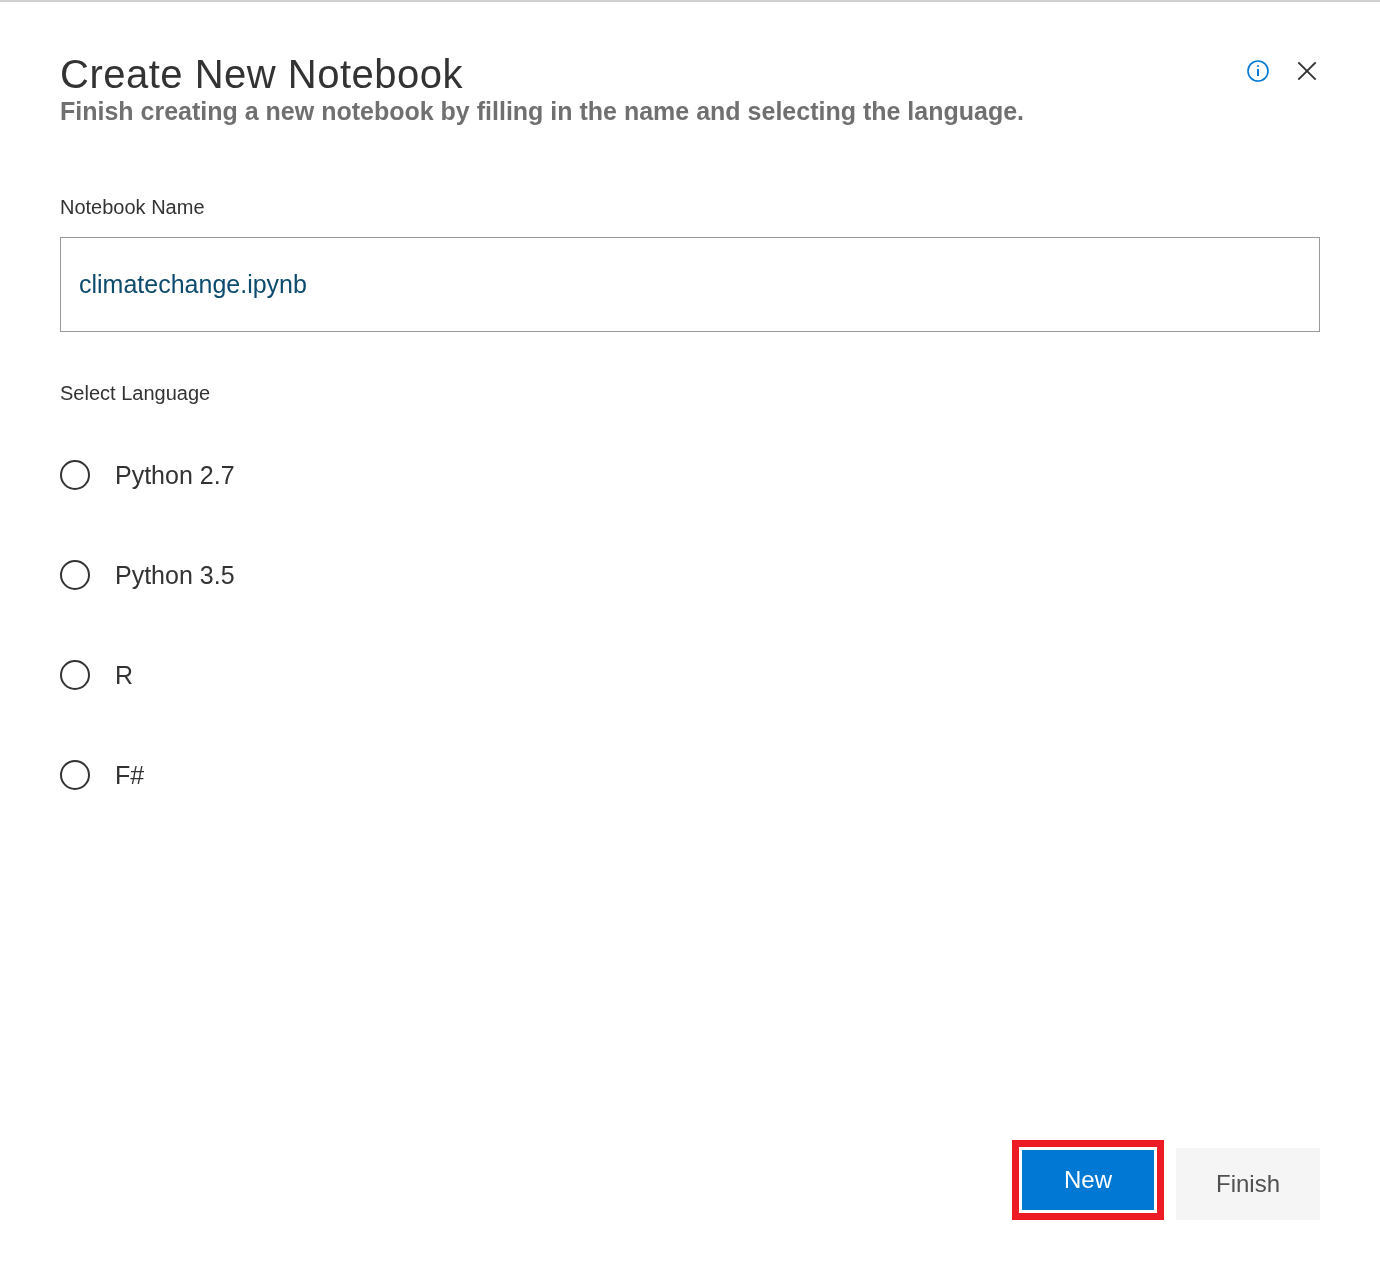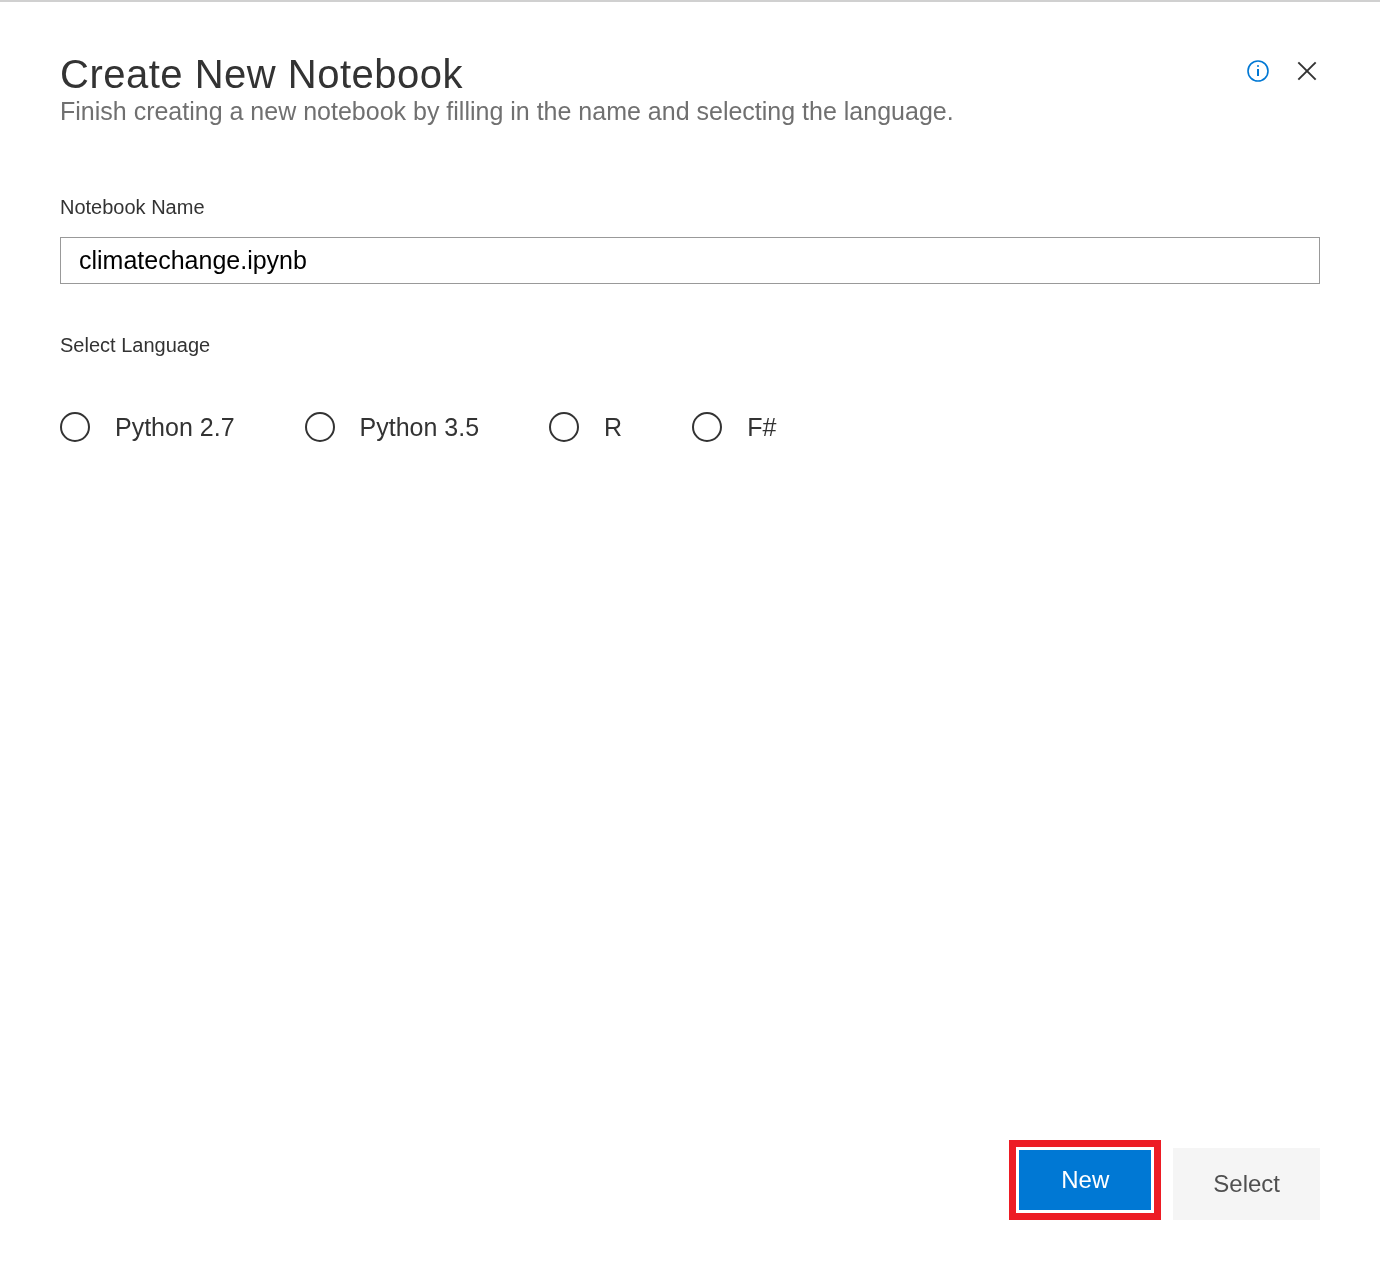--- a/index.html
+++ b/index.html
@@ -28,21 +28,21 @@
     }
     .title {
       font-size: 40px;
       font-weight: 300;
       color: #333333;
       margin-bottom: 0;
       letter-spacing: 0.5px;
     }
     .subtitle {
       font-size: 25px;
-      font-weight: 400;
+      font-weight: 700;
       color: #707070;
       margin-bottom: 70px;
     }
     .top-icons {
       position: absolute;
       top: 6px;
       right: 0;
       display: flex;
       align-items: center;
       gap: 24px;
@@ -58,31 +58,31 @@
       cursor: pointer;
     }
     .field-label {
       font-size: 20px;
       font-weight: 400;
       color: #333333;
       margin-bottom: 18px;
     }
     .text-input {
       width: 100%;
-      padding: 8px 18px;
+      padding: 32px 18px;
       font-size: 25px;
       font-family: inherit;
       border: 1px solid #999999;
       outline: none;
-      color: #000000;
+      color: #0c4a6e;
       margin-bottom: 50px;
     }
     .radio-group {
       display: flex;
-      flex-direction: row;
+      flex-direction: column;
       gap: 70px;
       margin-top: 55px;
     }
     .radio-item {
       display: flex;
       align-items: center;
       gap: 25px;
       cursor: pointer;
     }
     .radio-circle {
@@ -202,15 +202,15 @@
     </div>
   </div>
 
 </div>
 
 <div class="footer-area">
   <div class="button-row">
     <span class="btn-primary-wrap">
       <button class="btn btn-primary">New</button>
     </span>
-    <button class="btn btn-secondary">Select</button>
+    <button class="btn btn-secondary">Finish</button>
   </div>
 </div>
 
 </body></html>

